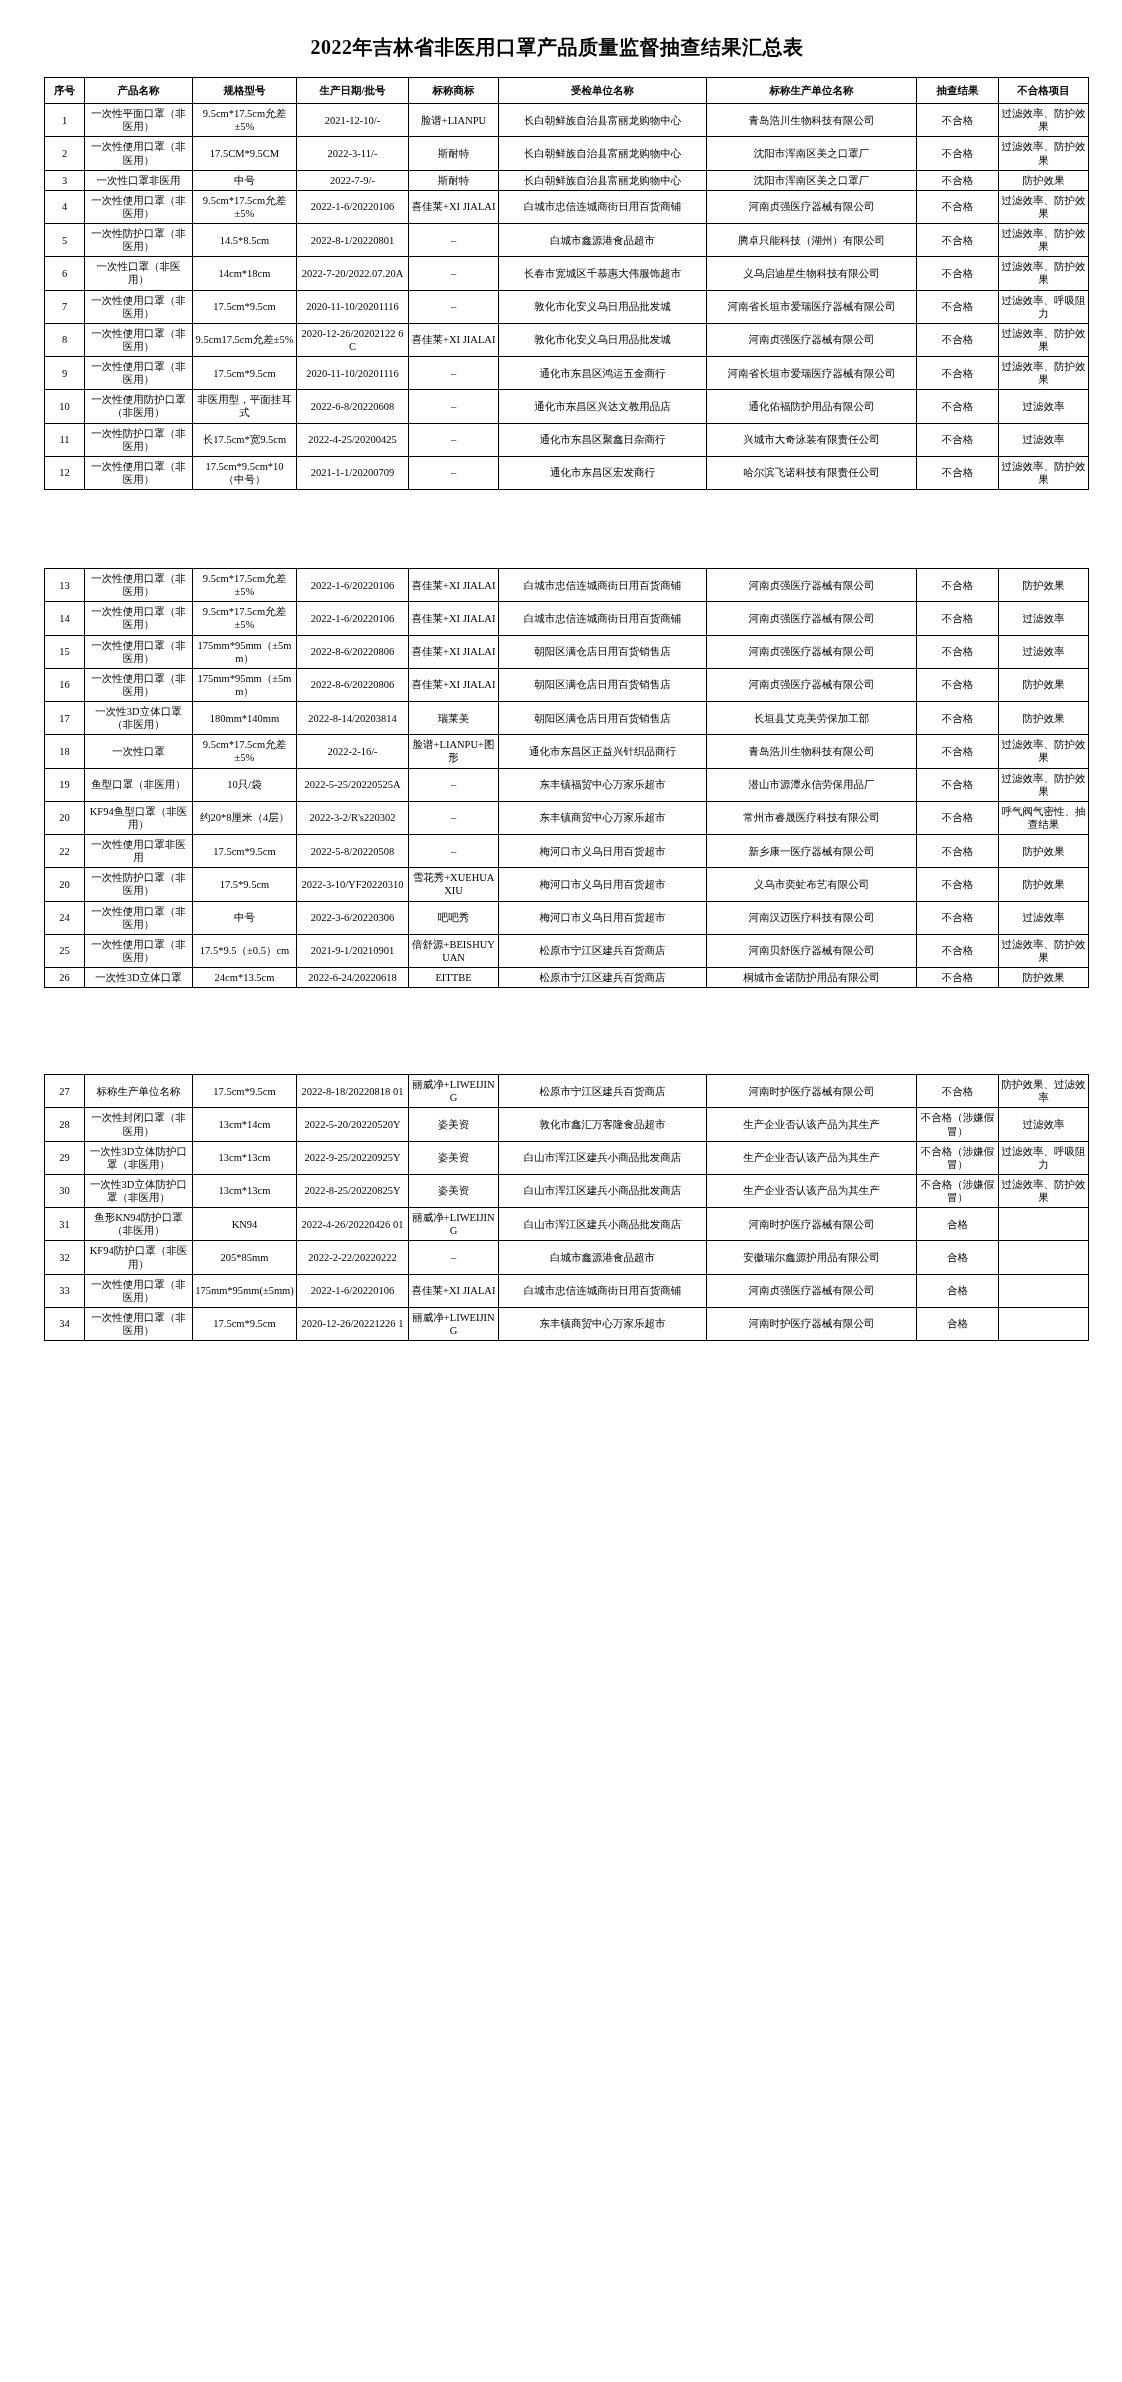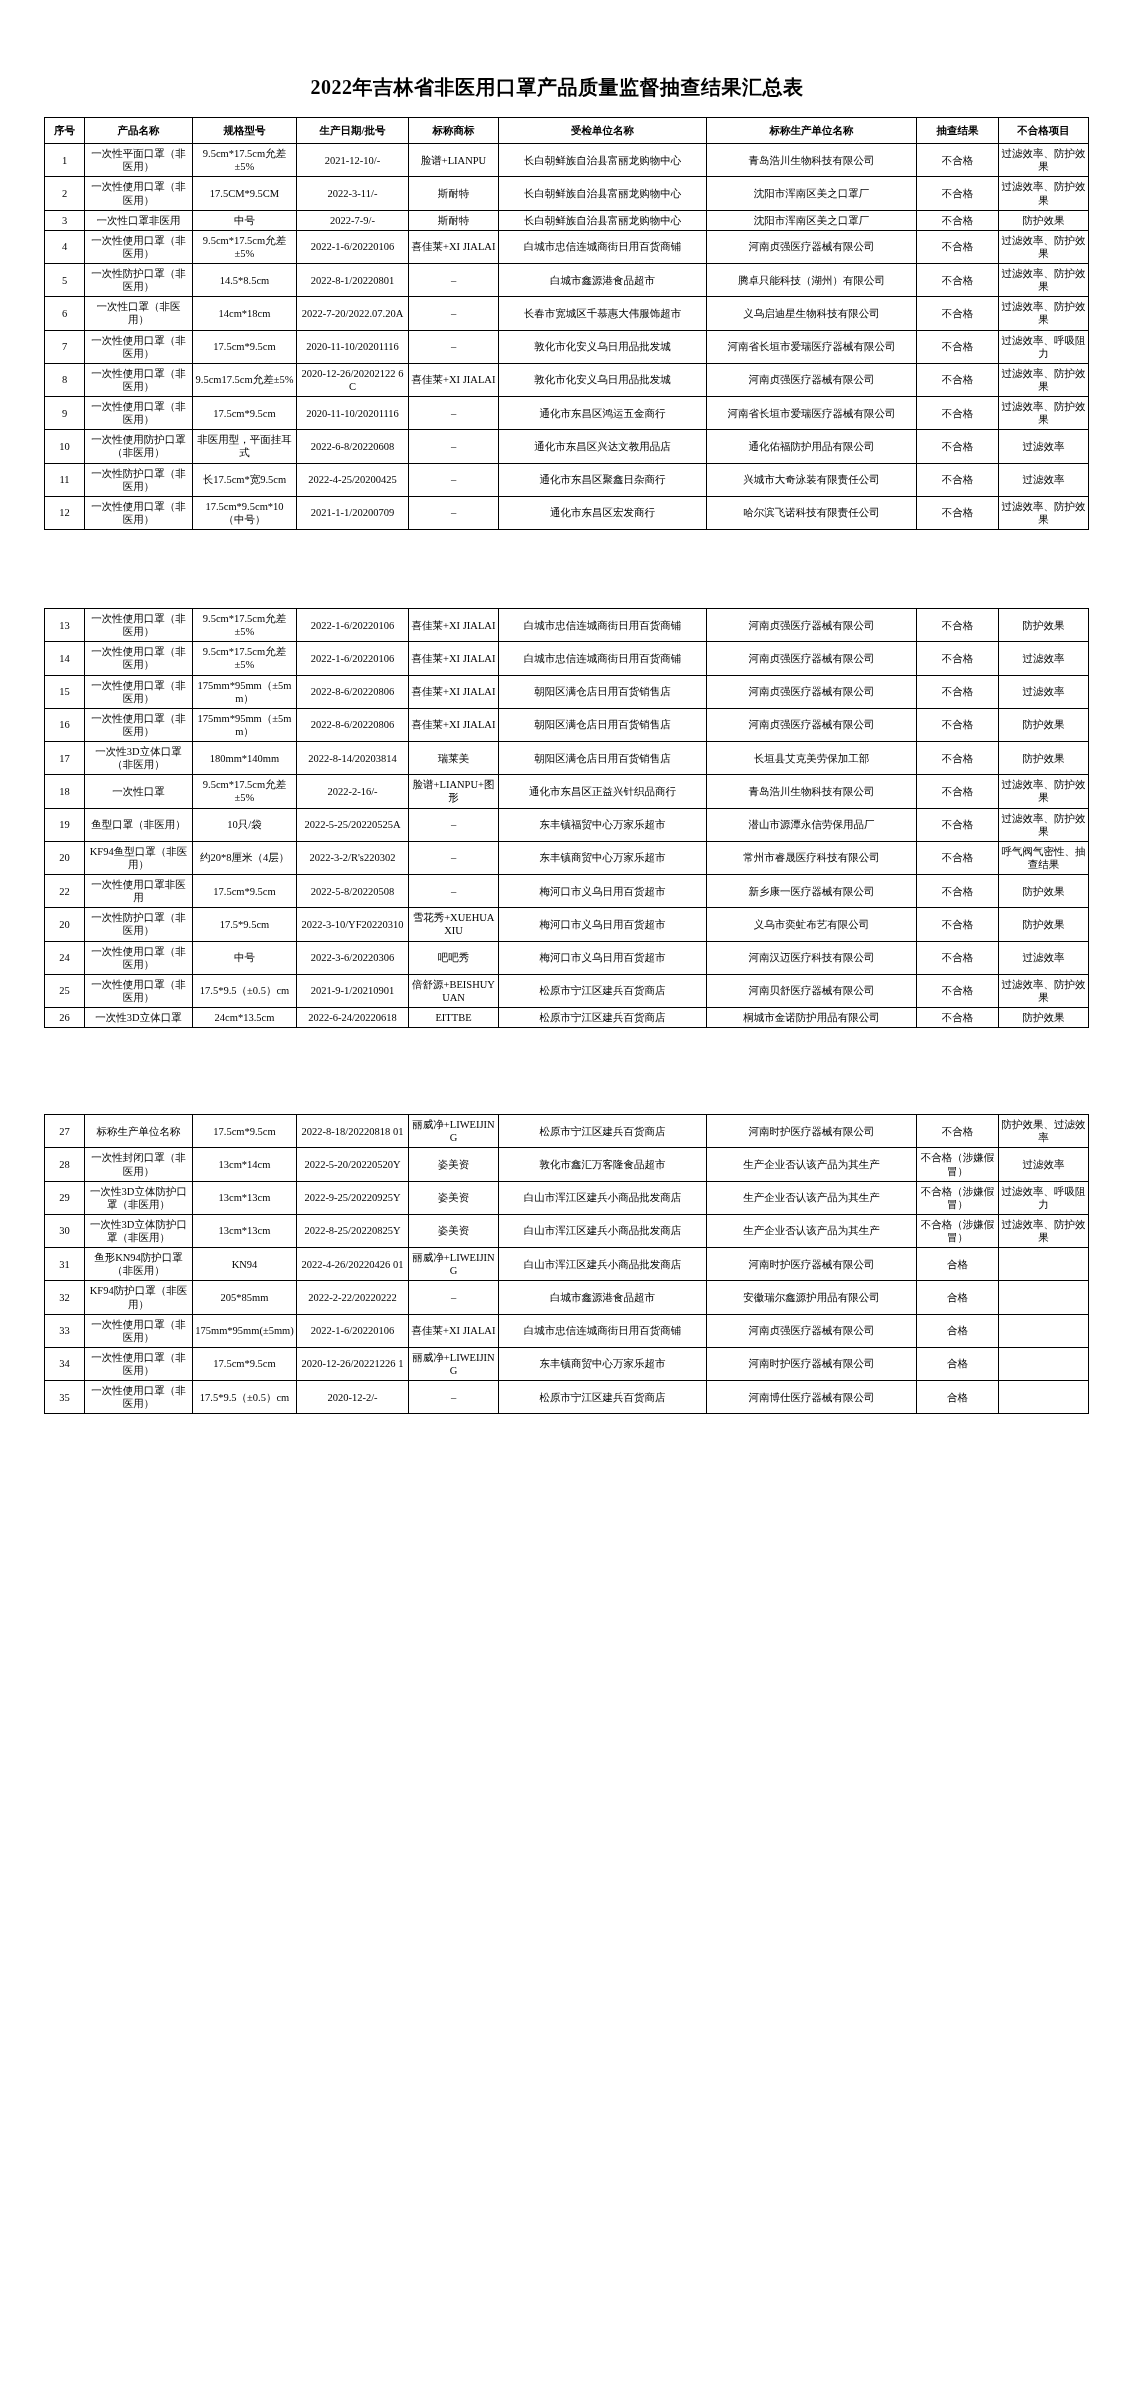--- a/index.html
+++ b/index.html
@@ -10,21 +10,20 @@
   body {
     width: 1122px;
     font-family: "Liberation Serif", "DejaVu Serif", serif;
     color: #000;
   }
   .page {
     width: 1114px;
     position: relative;
     padding-top: 34px;
     box-sizing: border-box;
-    margin-top: 40px;
   }
   .doc-title {
     text-align: center;
     font-size: 20px;
     font-weight: bold;
     letter-spacing: 0.5px;
     margin: 0 0 16px 0;
     font-family: "Liberation Serif", "DejaVu Serif", serif;
   }
   .table-block {
@@ -496,28 +495,17 @@
             <td>34</td>
             <td>一次性使用口罩（非医用）</td>
             <td>17.5cm*9.5cm</td>
             <td>2020-12-26/20221226 1</td>
             <td>丽威净+LIWEIJING</td>
             <td>东丰镇商贸中心万家乐超市</td>
             <td>河南时护医疗器械有限公司</td>
             <td>合格</td>
             <td></td>
           </tr>
-          <tr>
-            <td>35</td>
-            <td>一次性使用口罩（非医用）</td>
-            <td>17.5*9.5（±0.5）cm</td>
-            <td>2020-12-2/-</td>
-            <td>–</td>
-            <td>松原市宁江区建兵百货商店</td>
-            <td>河南博仕医疗器械有限公司</td>
-            <td>合格</td>
-            <td></td>
-          </tr>
         </tbody>
     </table>
   </div>
 
 </div>
 
 </body></html>

